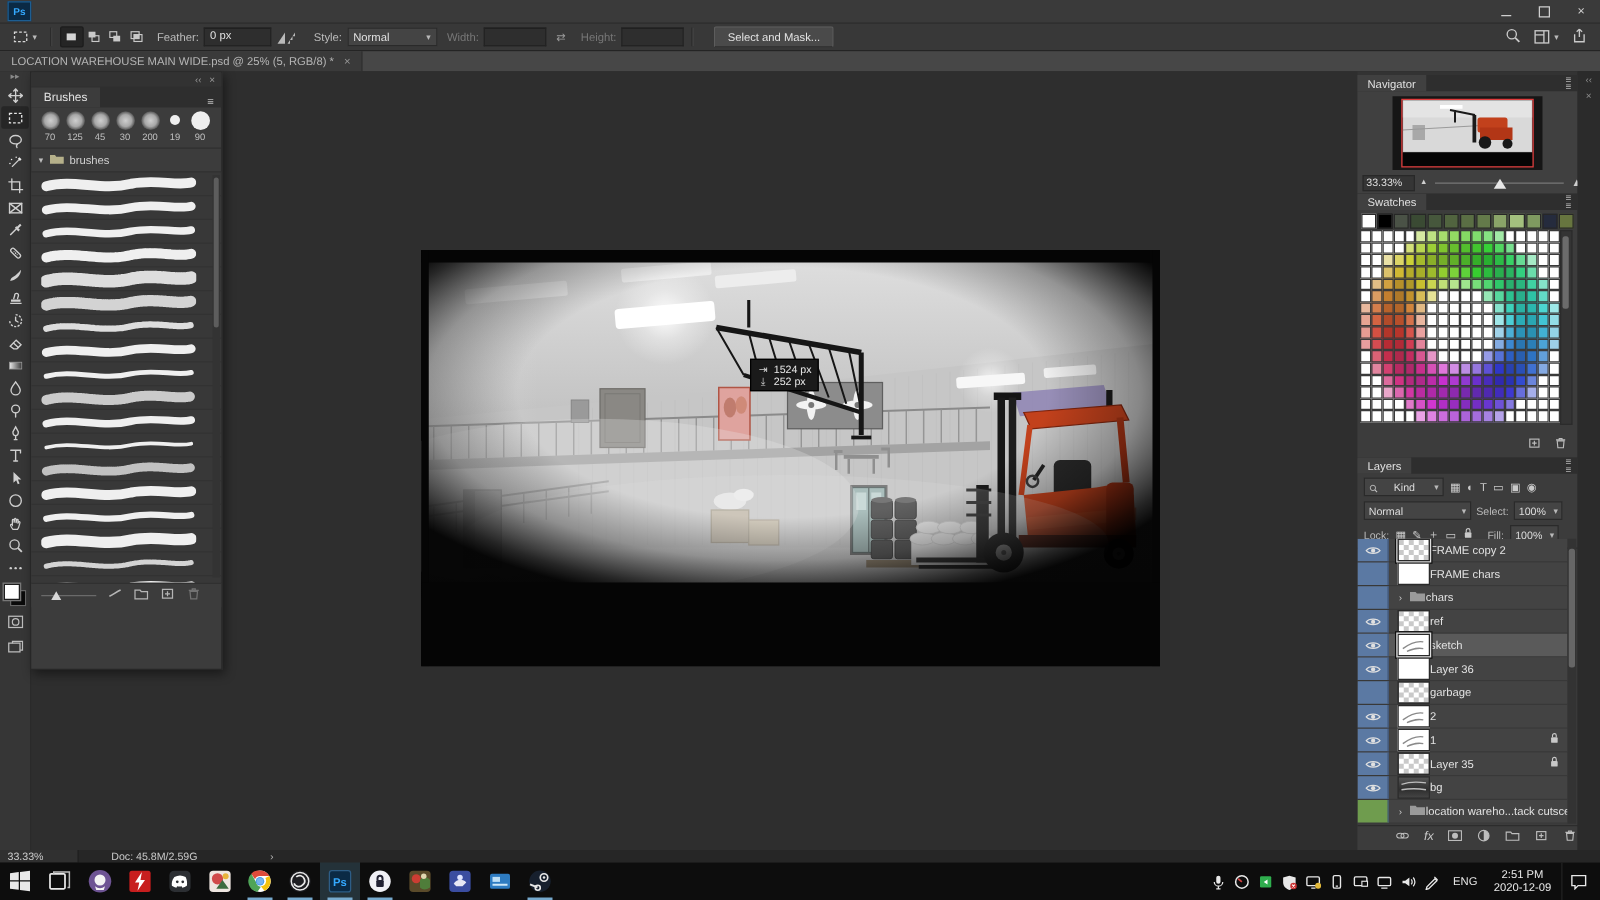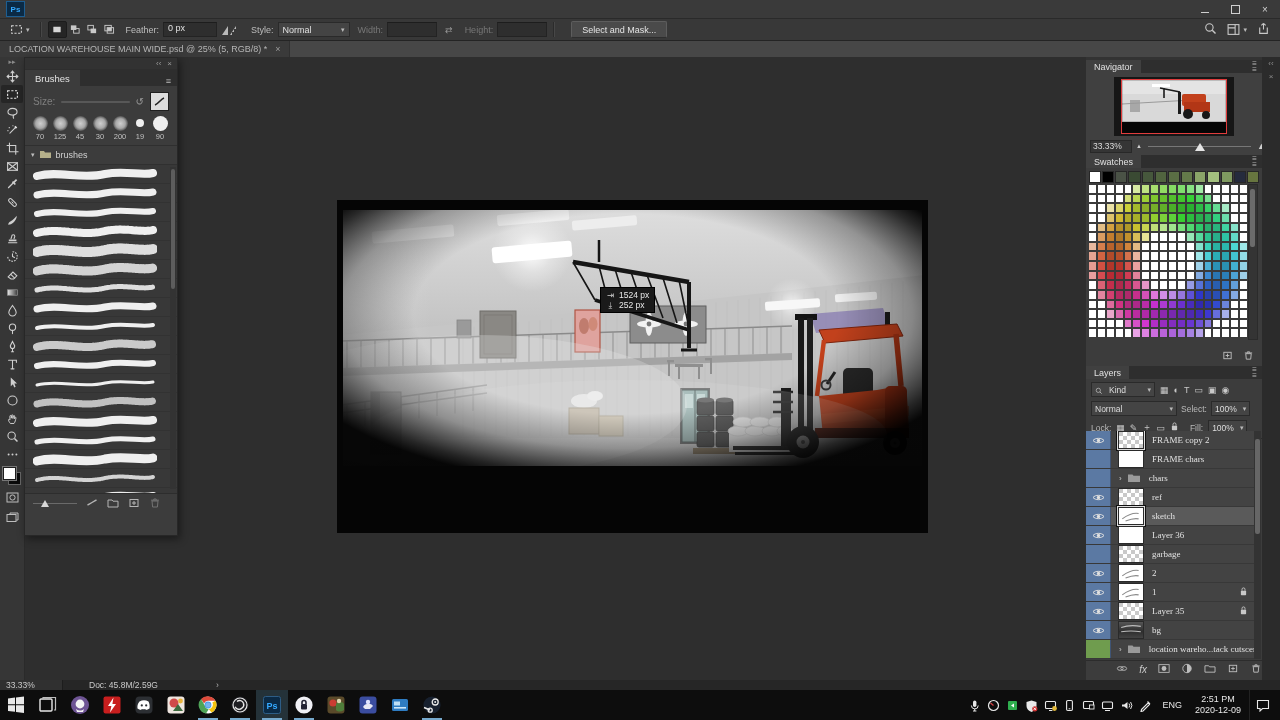--- a/index.html
+++ b/index.html
@@ -142,21 +142,21 @@
   #ly-list{position:absolute;left:0;top:65px;width:168px;height:228px;overflow:hidden;}
   .ly-row{height:18px;display:flex;align-items:center;background:#434343;border-bottom:1px solid #383838;}
   .ly-row.sel{background:#5a5a5a;}
   .eye-cell{width:24px;height:18px;background:#5b79a3;border-right:1px solid #3f5475;display:flex;
             align-items:center;justify-content:center;flex:none;}
   .eye-cell svg{width:13px;height:9px;}
   .ly-thumb{width:24px;height:16px;margin-left:7px;border:1px solid #2a2a2a;flex:none;position:relative;background:#fff;}
   .ly-thumb.checker{background:repeating-conic-gradient(#ffffff 0% 25%, #c9c9c9 0% 50%) 0 0/8px 8px;}
   .ly-thumb.dark{background:linear-gradient(180deg,#555 0%,#2e2e2e 60%,#444 100%);}
   .ly-thumb.border{outline:1px solid #ddd;box-shadow:0 0 0 2px #111;}
-  .ly-name{margin-left:8px;font-size:9px;color:#e2e2e2;white-space:nowrap;font-family:Liberation Serif, serif;}
+  .ly-name{margin-left:0;font-size:9px;color:#e2e2e2;white-space:nowrap;}
   .ly-lockic{margin-left:auto;margin-right:6px;}
   .ly-lockic svg{width:9px;height:11px;}
   .grp-caret{margin-left:8px;color:#c9c9c9;font-size:8px;flex:none;}
   .grp-folder{margin-left:5px;flex:none;}
   .grp-folder svg{width:14px;height:11px;}
   #ly-scroll{position:absolute;right:1px;top:65px;width:7px;height:228px;background:#333;}
   #ly-scroll .thumb{position:absolute;left:1px;top:8px;width:5px;height:95px;background:#666;border-radius:2px;}
   #ly-foot{position:absolute;left:0;bottom:2px;width:176px;height:17px;display:flex;align-items:center;
            justify-content:flex-end;gap:11px;padding-right:10px;color:#c1c1c1;border-top:1px solid #2c2c2c;}
   #ly-foot svg{width:12px;height:11px;}
@@ -445,30 +445,20 @@
     </div>
 
     <div id="brushes-panel">
       <div id="bp-head">
         <span>‹‹</span>
         <span>×</span>
       </div>
       <div id="bp-tabrow">
         <div id="bp-tab">Brushes</div>
         <div id="bp-menu">≡</div>
-      </div>
-      <div id="bp-size">
-        <span class="lbl">Size:</span>
-        <div class="track"></div>
-        <span id="bp-reset">↺</span>
-        <div id="bp-zig">
-          <svg width="13" height="13" viewBox="0 0 13 13">
-              <path d="M2 10C5 9 8 4 11 3" fill="none" stroke="#222" stroke-width="1.6"></path>
-            </svg>
-        </div>
       </div>
       <div id="bp-recent">
           <div class="br-cell">
             <div class="br-dot soft"></div>
             <div class="br-num">70</div>
           </div>
           <div class="br-cell">
             <div class="br-dot soft"></div>
             <div class="br-num">125</div>
           </div>
@@ -1254,21 +1244,21 @@
         </div>
       </div>
 
       <div id="layers">
         <div class="panel-head">
           <div class="panel-tab">Layers</div>
           <div class="panel-menu">≡<br>≡</div>
         </div>
         <div id="ly-filter">
           <div id="ly-kind">
-            <span style="display:flex;align-items:flex-end;gap:6px">
+            <span style="display:flex;align-items:flex-end;gap:12px">
               <svg width="8" height="8" viewBox="0 0 12 12">
                   <circle cx="5" cy="5" r="3.2" fill="none" stroke="#c9c9c9"></circle>
                   <path d="m7.4 7.4 2.6 2.6" stroke="#c9c9c9" stroke-width="1.2"></path>
                 </svg>
               <span>Kind</span>
               </span>
             <span class="caret">▾</span>
           </div>
           <span class="ly-ficon">▦</span>
           <span class="ly-ficon">◐</span>

